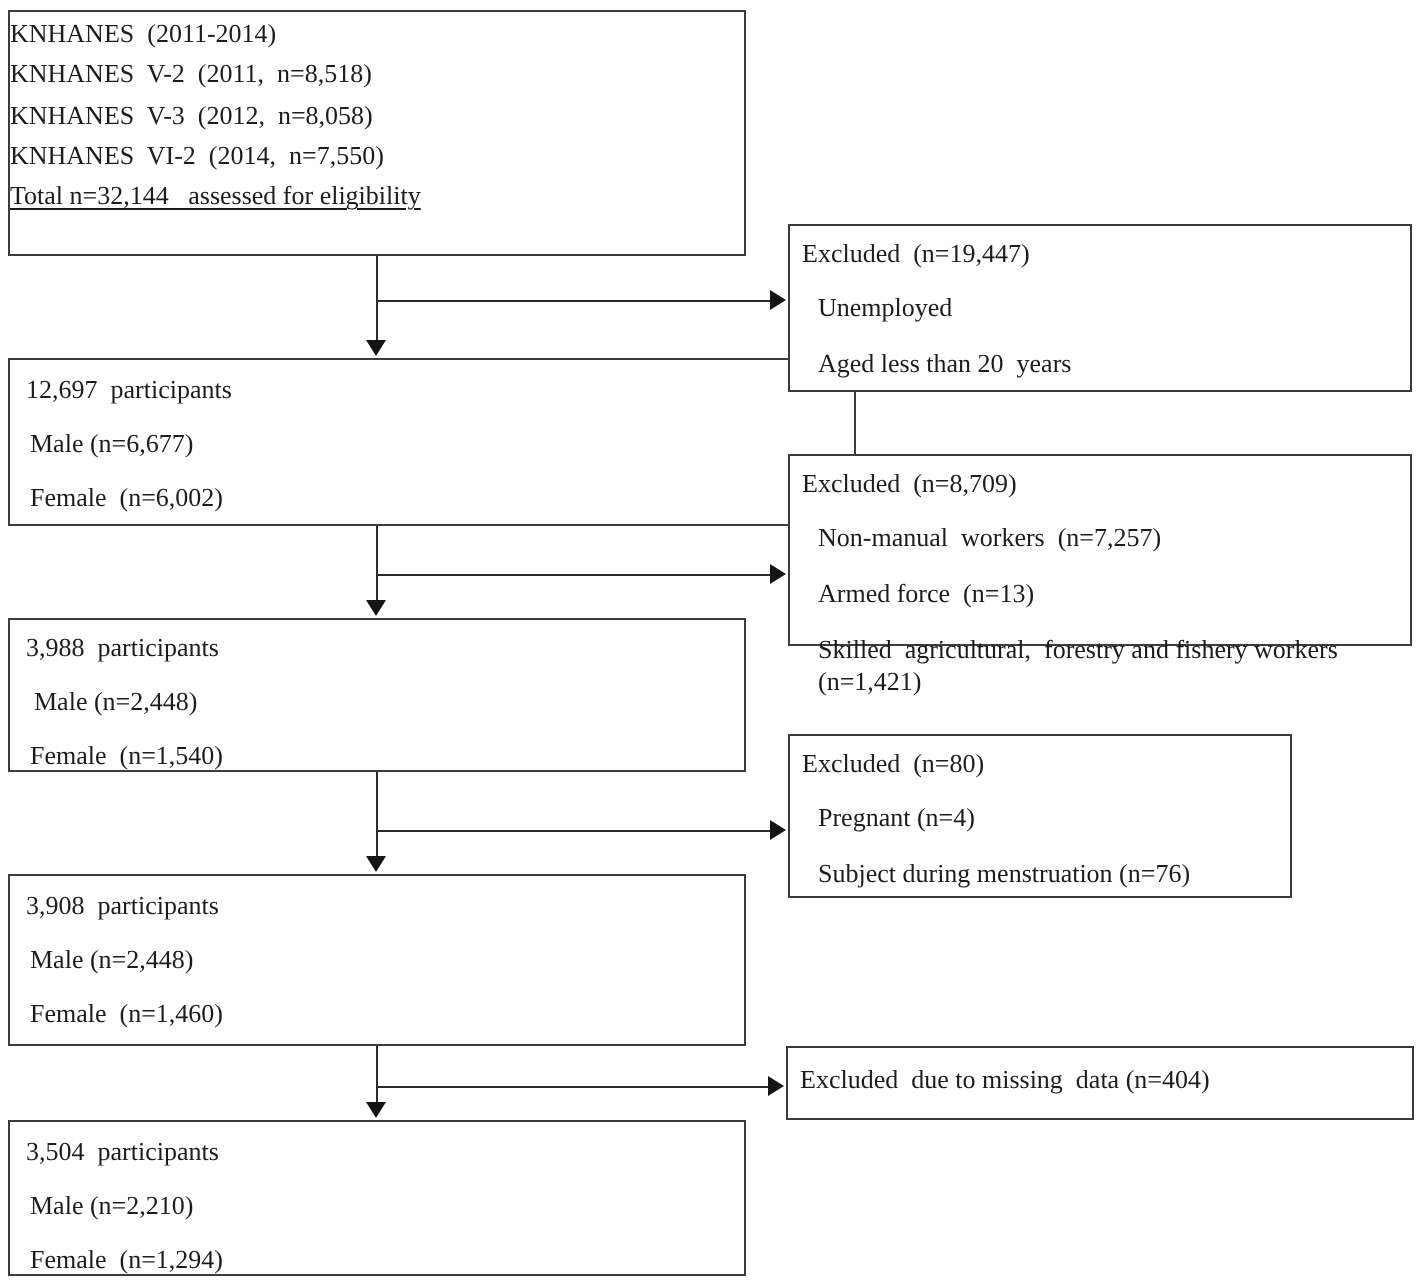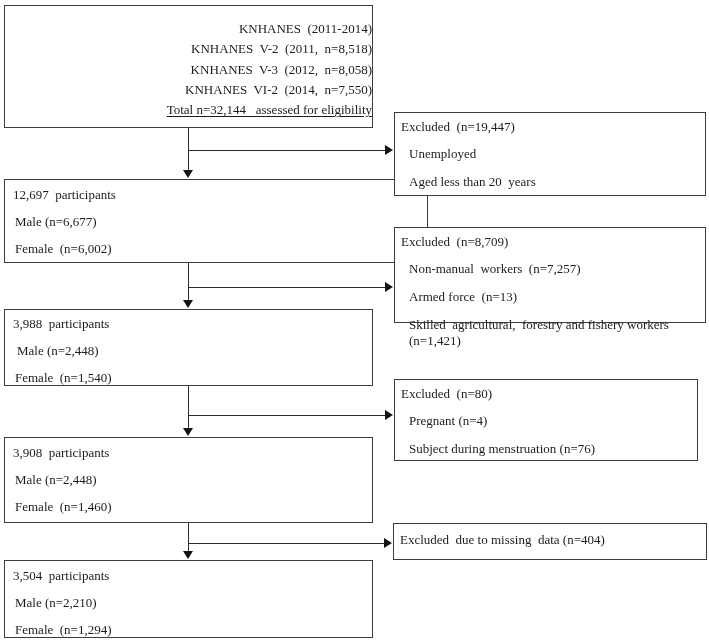--- a/index.html
+++ b/index.html
@@ -17,21 +17,21 @@
     color: #1c1c1c;
     overflow: hidden;
   }
   .box {
     position: absolute;
     box-sizing: border-box;
     border: 1.4px solid #3c3c3c;
     background: #ffffff;
   }
   
-  .srcbox { padding-top: 13px; text-align: right; }
+  .srcbox { padding-top: 1px; text-align: left; }
   .tl { line-height: 20.3px; white-space: pre-wrap; }
   .underline { text-decoration: underline; text-underline-offset: 2px; }
   
   .pbox { padding: 6px 4px 0 8px; }
   .pl { line-height: 17px; margin-bottom: 10px; white-space: pre-wrap; }
   
   .ebox { padding: 5px 6px 0 6px; }
   .eh { line-height: 17px; margin-bottom: 11px; white-space: pre-wrap; }
   .ei { line-height: 16px; margin-bottom: 12px; margin-left: 8px; white-space: pre-wrap; }
   .ebox-compact { padding-top: 7px; }
@@ -104,21 +104,21 @@
     <div class="ei">Aged less than 20  years</div>
   </div>
 
   <div class="box ebox" style="left:394px; top:227px; width:312px; height:96px;">
     <div class="eh">Excluded  (n=8,709)</div>
     <div class="ei">Non-manual  workers  (n=7,257)</div>
     <div class="ei">Armed force  (n=13)</div>
     <div class="ei">Skilled  agricultural,  forestry and fishery workers  (n=1,​421)</div>
   </div>
 
-  <div class="box ebox" style="left:394px; top:379px; width:304px; height:82px;">
+  <div class="box ebox" style="left:394px; top:367px; width:252px; height:82px;">
     <div class="eh">Excluded  (n=80)</div>
     <div class="ei">Pregnant (n=4)</div>
     <div class="ei">Subject during menstruation (n=76)</div>
   </div>
 
   <div class="box ebox ebox-compact" style="left:393px; top:523px; width:314px; height:37px;">
     <div class="eh">Excluded  due to missing  data (n=404)</div>
   </div>
 
   <div class="vline" style="left:188px; top:128px; height:43px;"></div>

